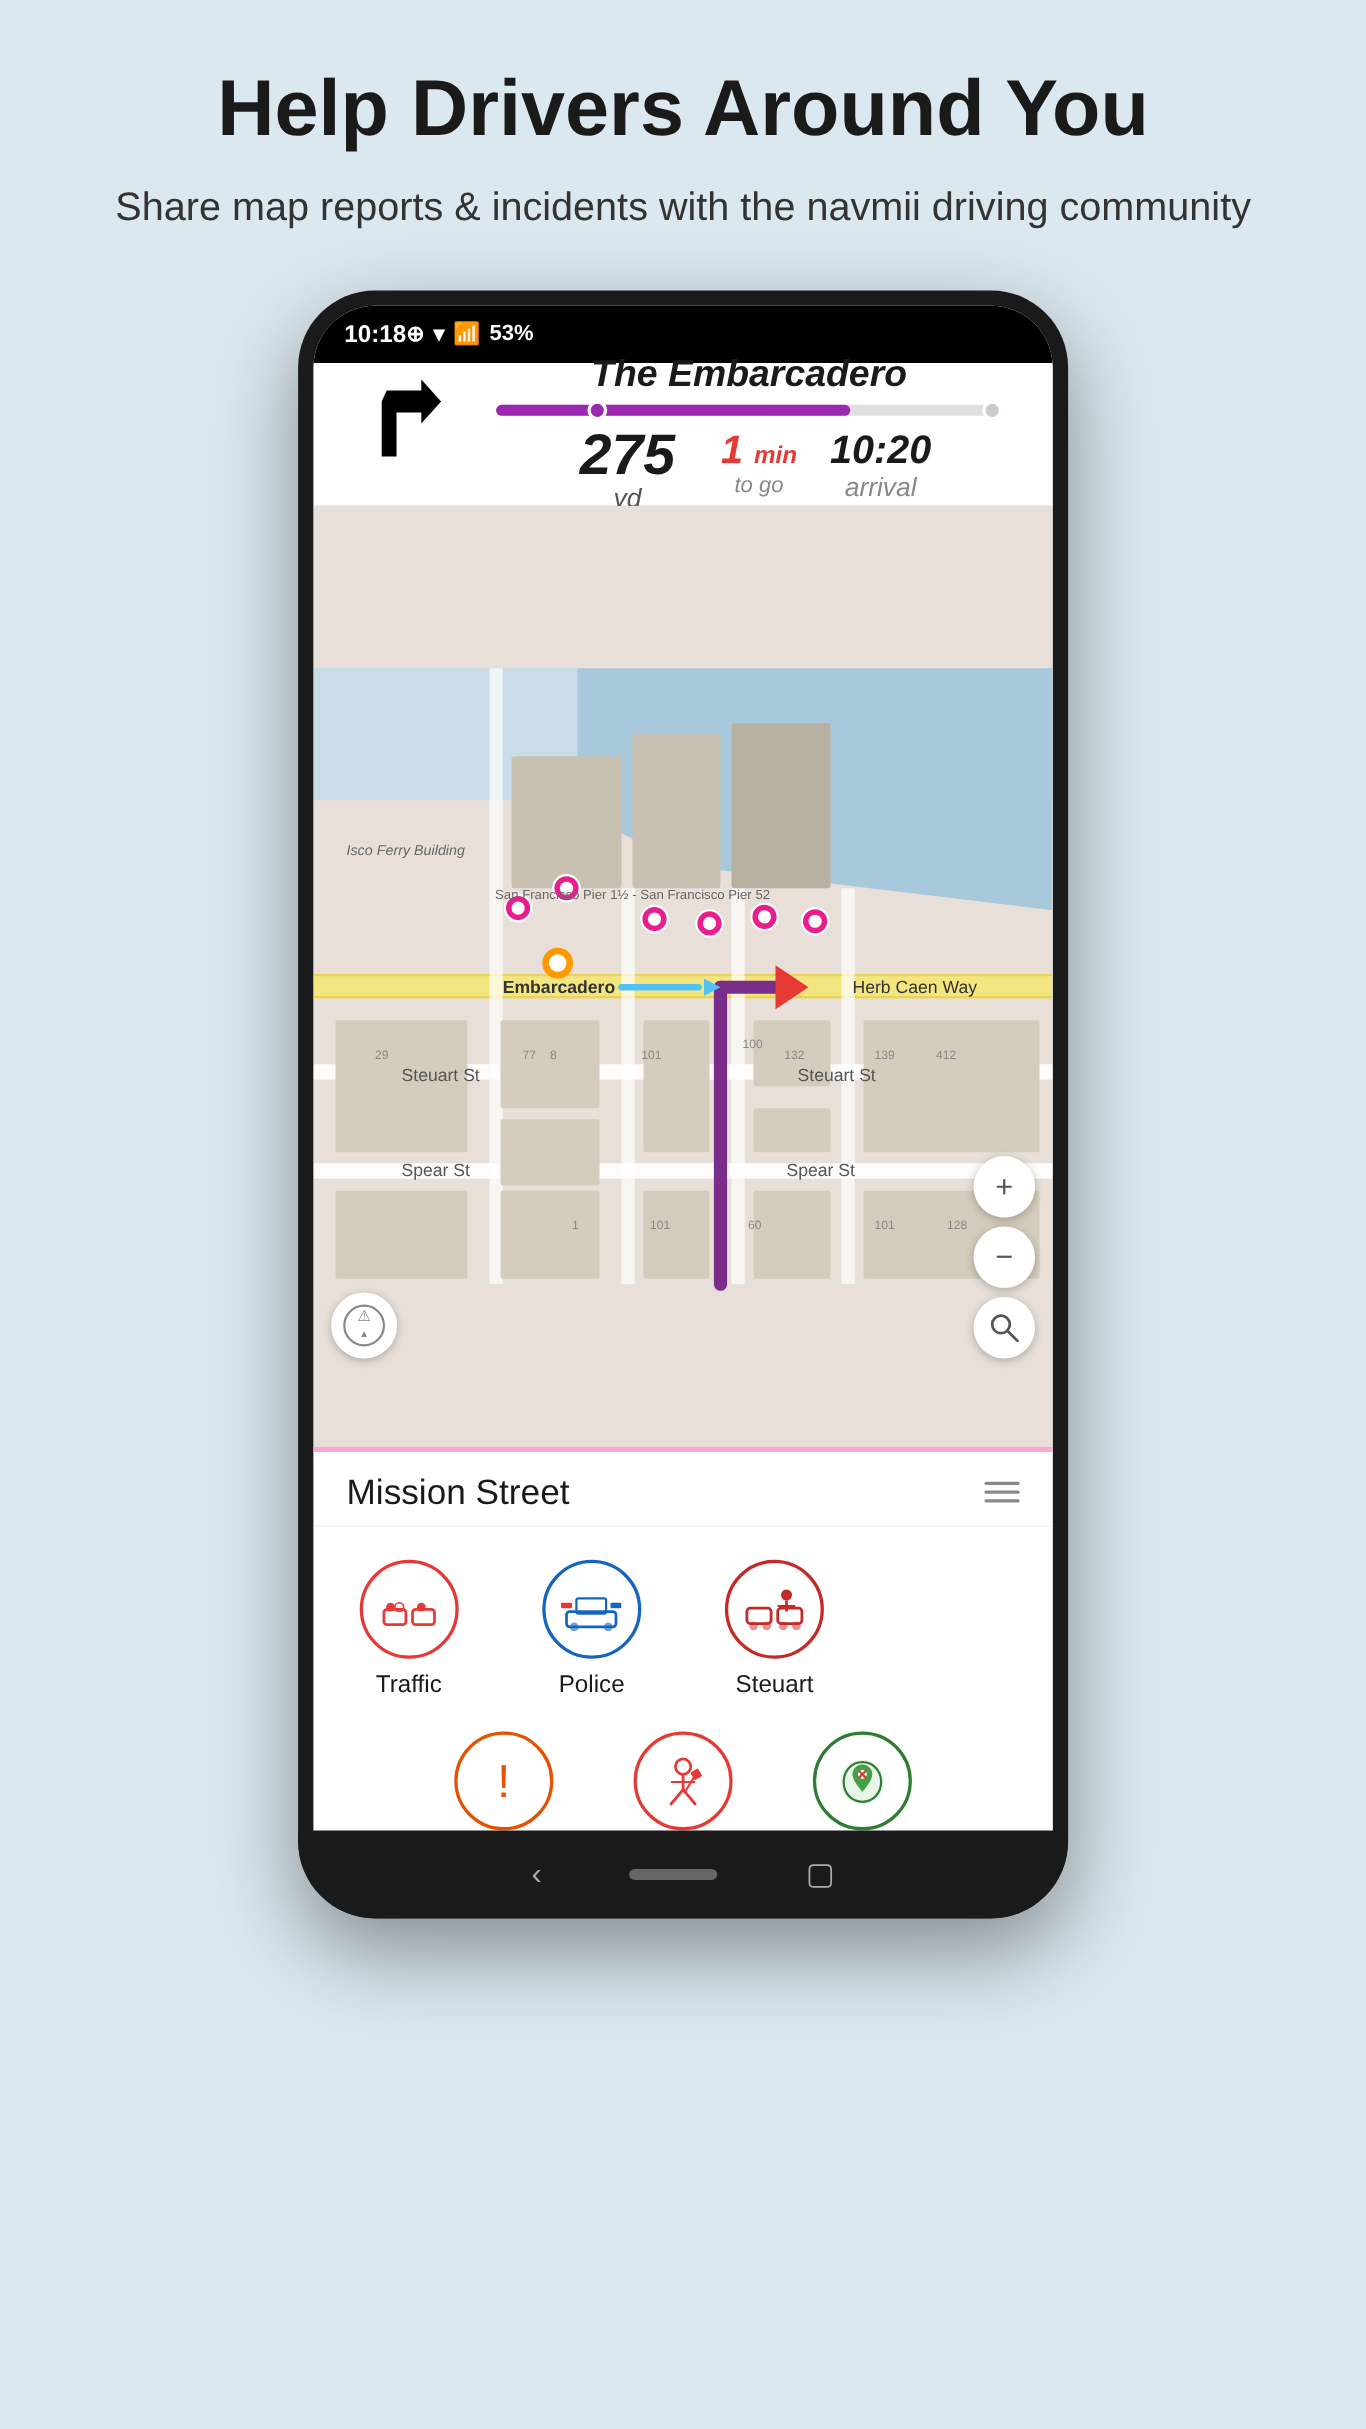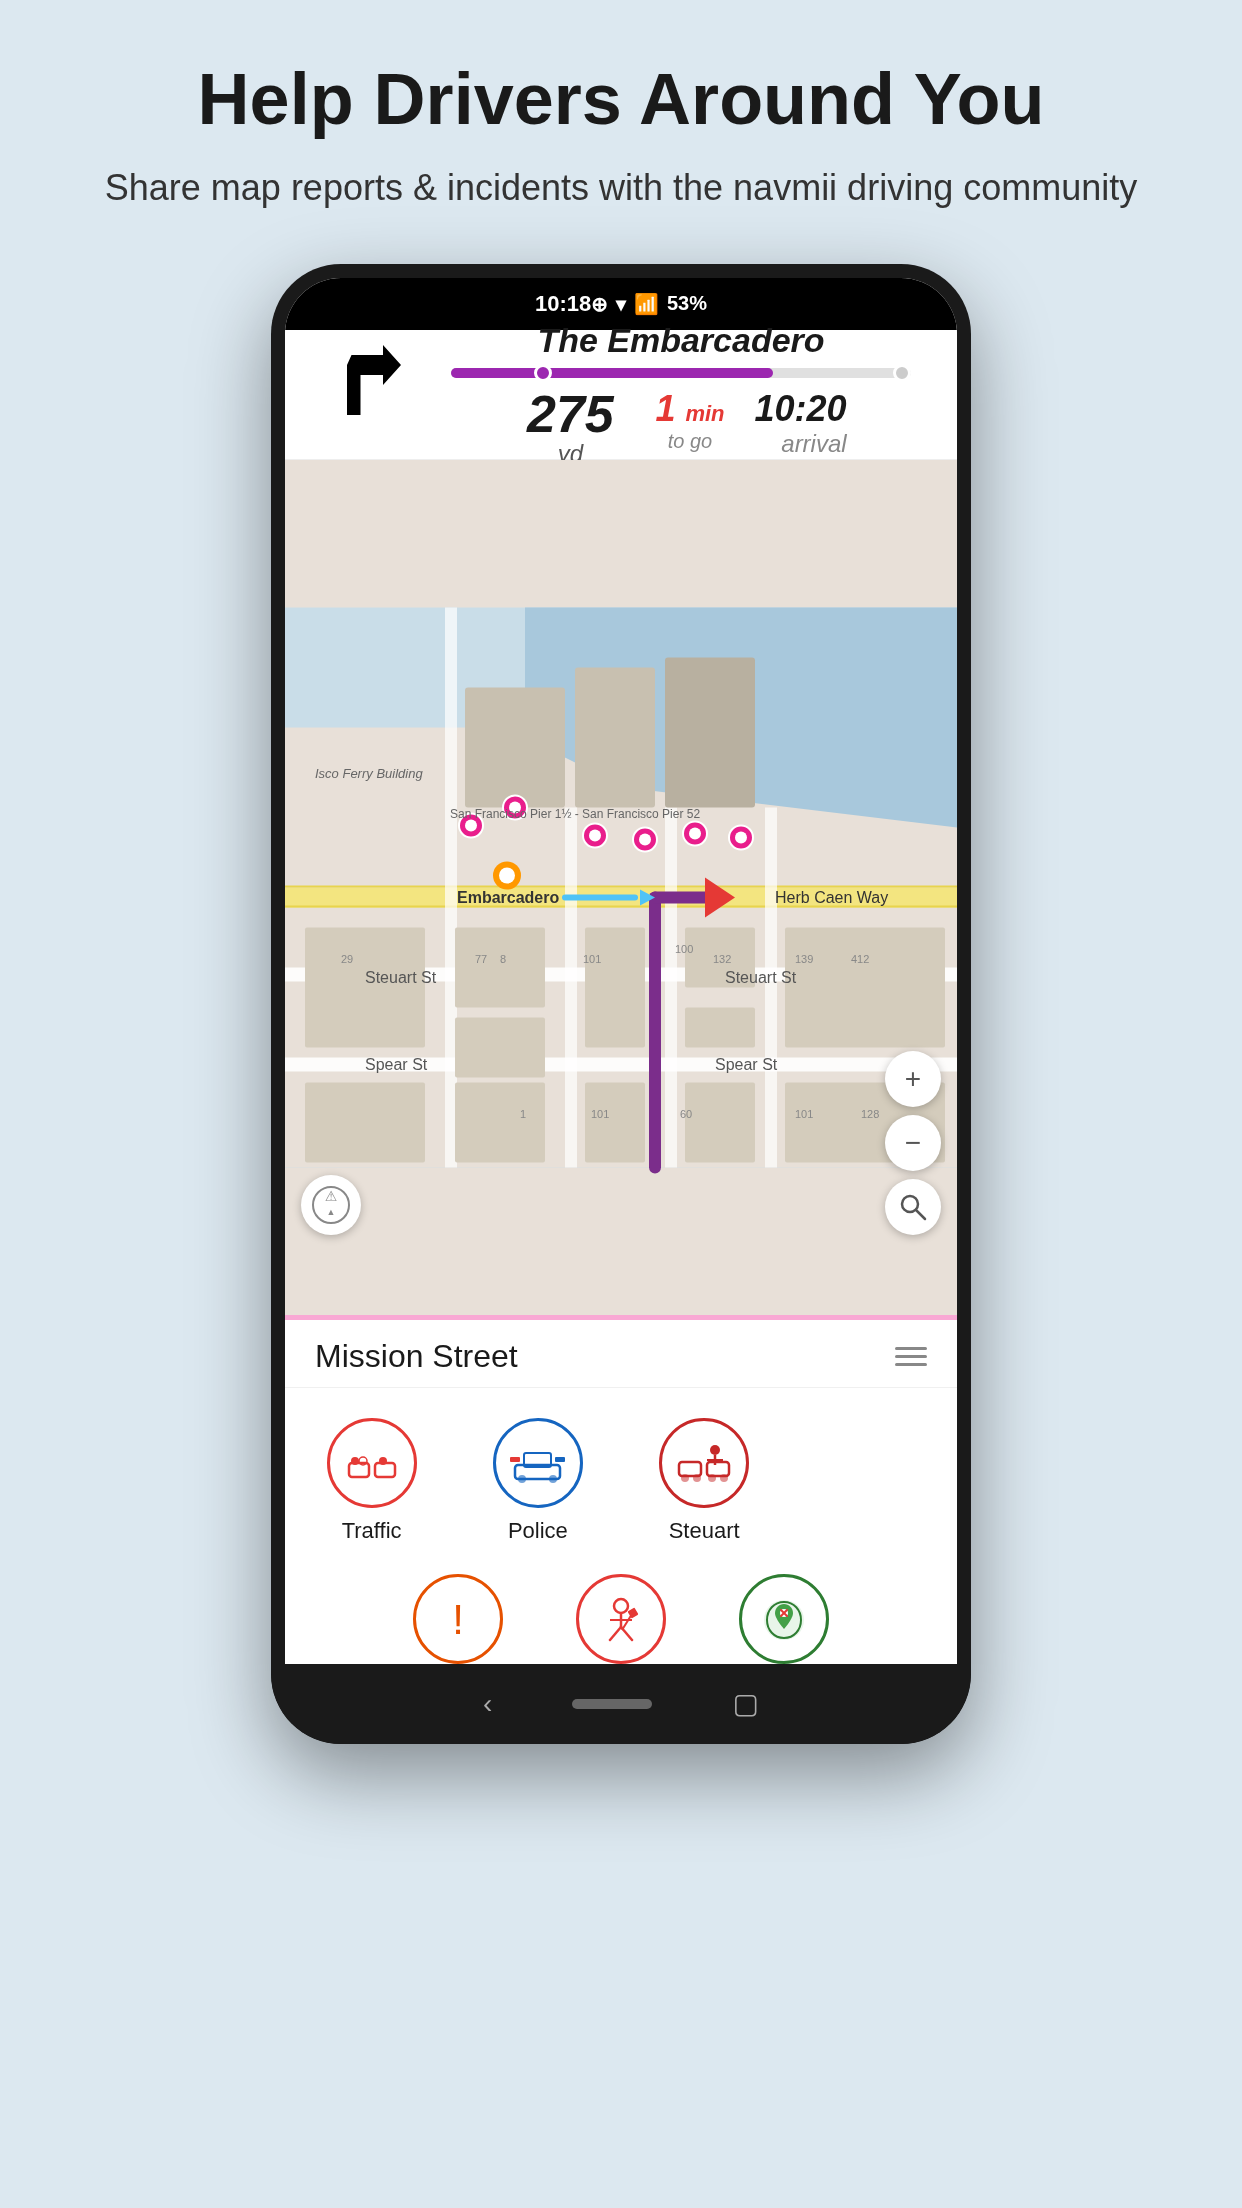--- a/index.html
+++ b/index.html
@@ -65,21 +65,21 @@
       flex-direction: column;
     }
 
     
     .status-bar {
       background: #000;
       color: #fff;
       height: 52px;
       display: flex;
       align-items: center;
-      justify-content: center;
+      justify-content: flex-start;
       padding: 0 28px;
       flex-shrink: 0;
       border-radius: 56px 56px 0 0;
       font-size: 22px;
       font-weight: 600;
     }
 
     .status-bar-left { font-size: 22px; }
     .status-bar-right { display: flex; align-items: center; gap: 8px; font-size: 20px; }
 
@@ -192,21 +192,21 @@
       font-weight: 700;
       color: #e53935;
     }
 
     .time-label {
       font-size: 20px;
       color: #888;
     }
 
     .arrival-time {
-      text-align: right;
+      text-align: center;
     }
 
     .arrival-value {
       font-size: 36px;
       font-weight: 600;
       color: #1a1a1a;
     }
 
     .arrival-label {
       font-size: 24px;

